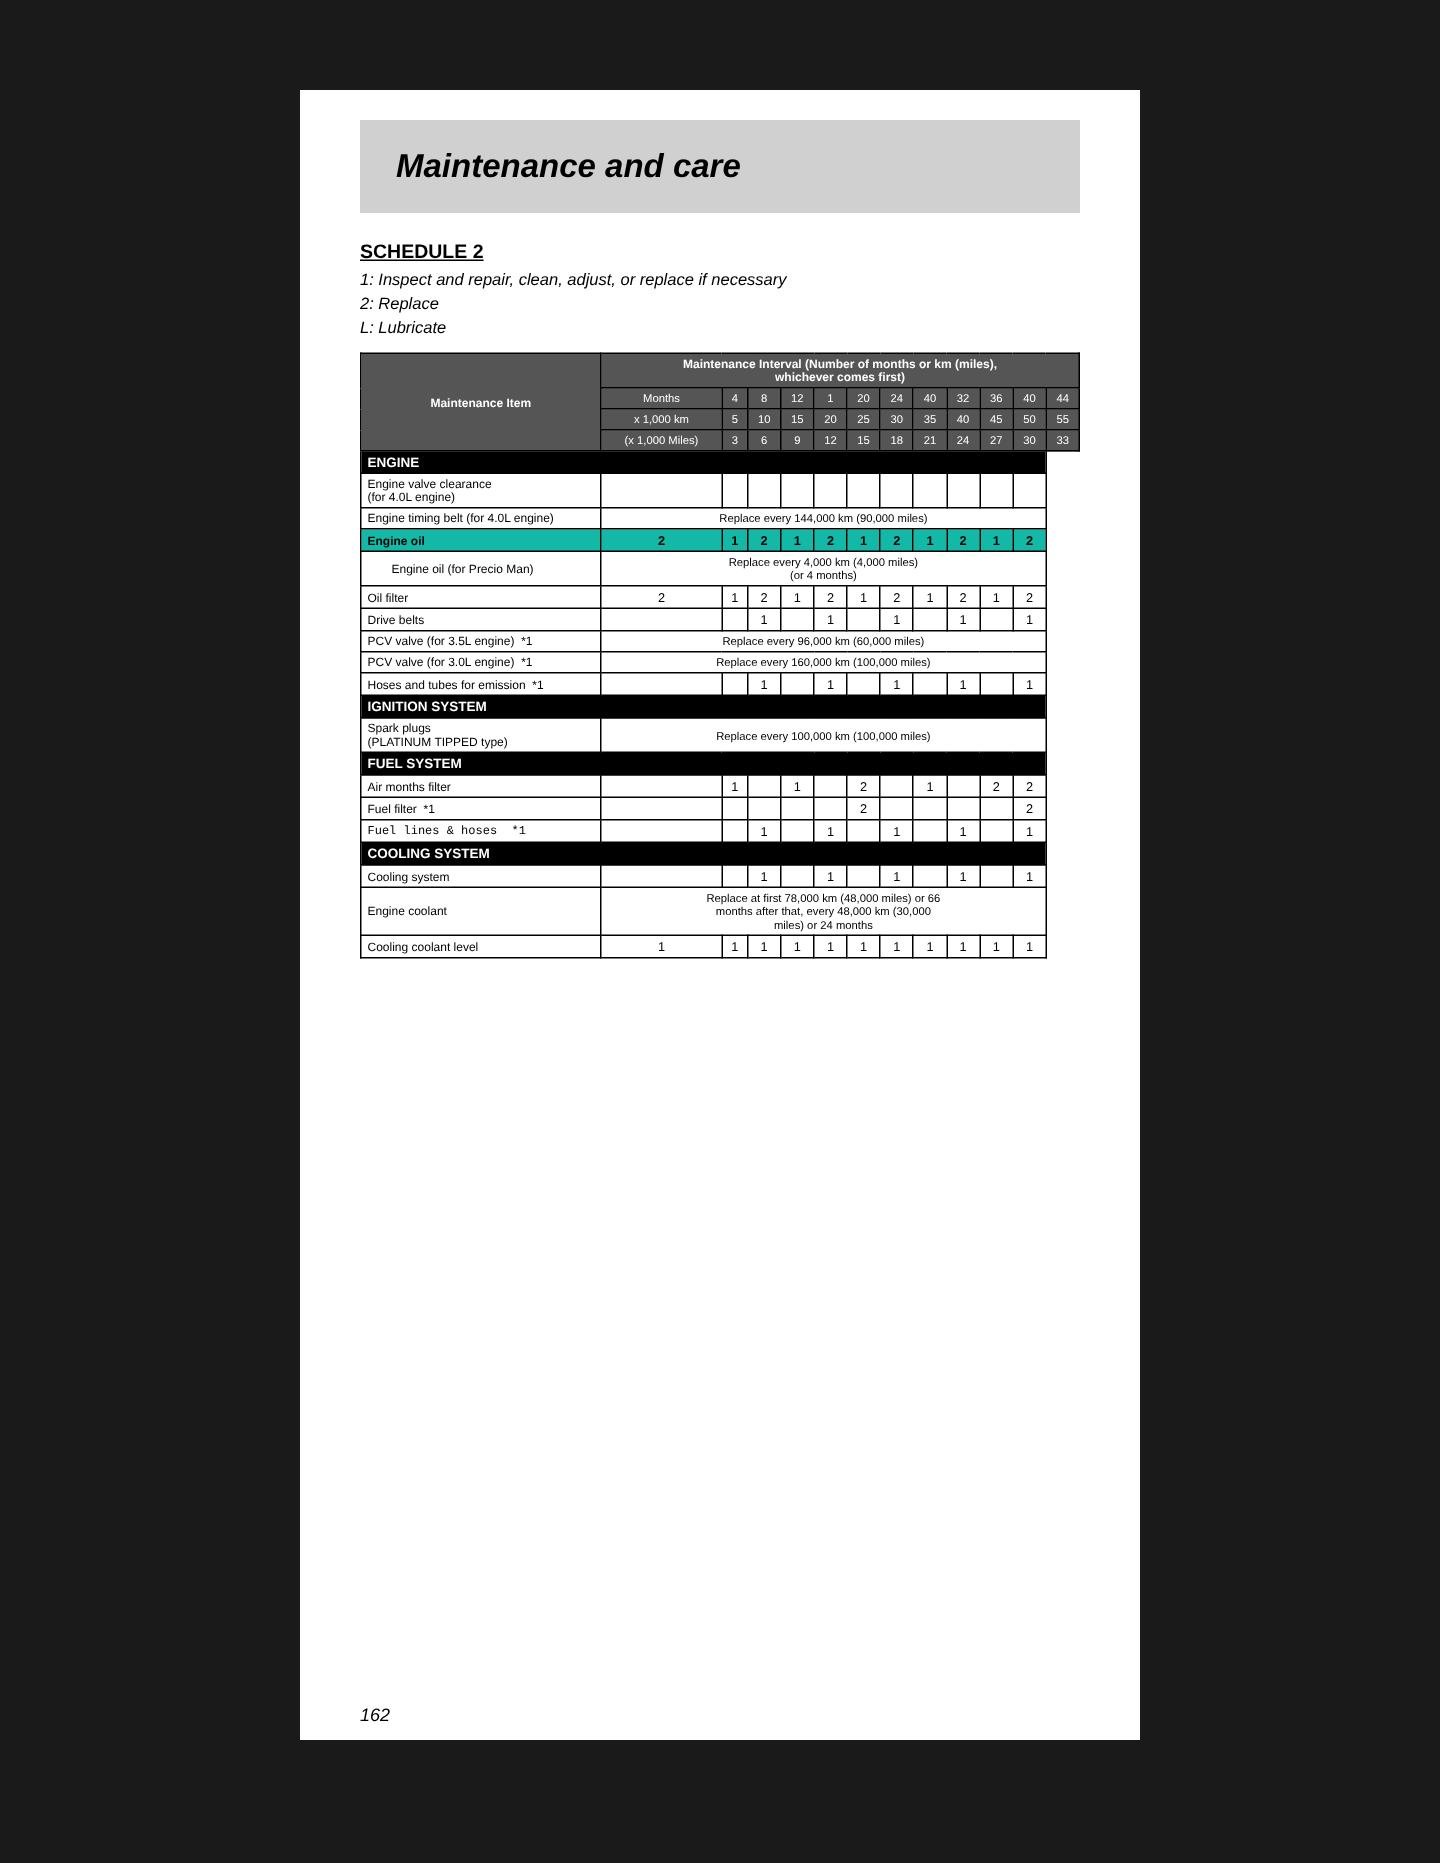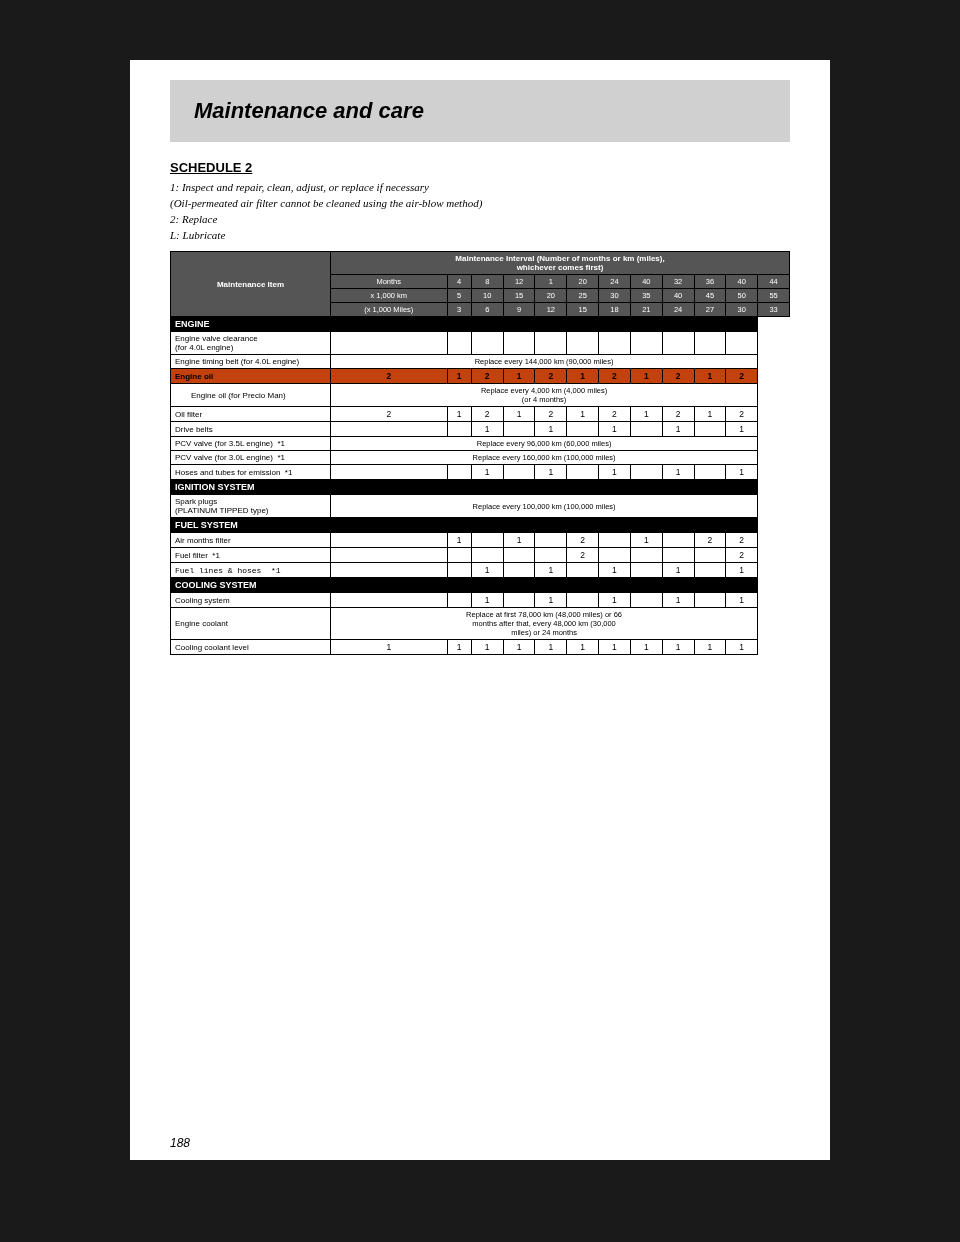--- a/index.html
+++ b/index.html
@@ -7,21 +7,21 @@
       background: #1a1a1a;
       width: 960px;
       min-height: 1242px;
       display: flex;
       justify-content: center;
       align-items: flex-start;
       font-family: Arial, sans-serif;
     }
     .page {
       background: #fff;
-      width: 700px;
+      width: 560px;
       min-height: 1100px;
       margin: 60px auto;
       padding: 20px 40px 40px 40px;
       position: relative;
     }
     .header-bar {
       background: #d0d0d0;
       padding: 18px 24px;
       margin-bottom: 18px;
     }
@@ -36,21 +36,20 @@
       font-weight: bold;
       color: #000;
       margin-bottom: 6px;
       text-decoration: underline;
     }
     .legend {
       font-size: 11px;
       color: #000;
       margin-bottom: 4px;
       font-style: italic;
-      font-family: Liberation Serif, serif;
     }
     .maintenance-table {
       width: 100%;
       border-collapse: collapse;
       font-size: 8.5px;
       margin-top: 10px;
     }
     .maintenance-table th, .maintenance-table td {
       border: 1px solid #000;
       padding: 2px 3px;
@@ -99,21 +98,20 @@
 
 <div class="page">
   <div class="header-bar">
     <h1>Maintenance and care</h1>
   </div>
 
   <div class="schedule-title">SCHEDULE 2</div>
 
   <div>
     <div class="legend">1: Inspect and repair, clean, adjust, or replace if necessary</div>
-    <div class="legend">(Oil-permeated air filter cannot be cleaned using the air-blow method)</div>
     <div class="legend">2: Replace</div>
     <div class="legend">L: Lubricate</div>
   </div>
 
   <table class="maintenance-table">
     <thead>
       <tr>
         <th rowspan="4" class="header-main" style="width:160px;">Maintenance Item</th>
         <th colspan="12" class="header-main">Maintenance Interval (Number of months or km (miles),<br>whichever comes first)</th>
       </tr>
@@ -176,21 +174,21 @@
           <td></td>
           <td></td>
           <td></td>
           <td></td>
           <td></td>
       </tr>
       <tr>
         <td class="left-align" style="font-size:8px;">Engine timing belt (for 4.0L engine)</td>
         <td colspan="11" class="replace-cell">Replace every 144,000 km (90,000 miles)</td>
       </tr>
-      <tr style="background:#c2410c; font-weight:bold;">
+      <tr style="background:#14b8a6; font-weight:bold;">
         <td class="left-align" style="font-size:8px; font-weight:bold;">Engine oil</td>
         <td style="font-weight:bold;">2</td>
         <td style="font-weight:bold;">1</td>
         <td style="font-weight:bold;">2</td>
         <td style="font-weight:bold;">1</td>
         <td style="font-weight:bold;">2</td>
         <td style="font-weight:bold;">1</td>
         <td style="font-weight:bold;">2</td>
         <td style="font-weight:bold;">1</td>
         <td style="font-weight:bold;">2</td>
@@ -337,14 +335,14 @@
         <td>1</td>
         <td>1</td>
         <td>1</td>
         <td>1</td>
         <td>1</td>
         <td>1</td>
       </tr>
     </tbody>
   </table>
 
-  <div class="page-number">188</div>
+  <div class="page-number">162</div>
 </div>
 
 </body></html>

